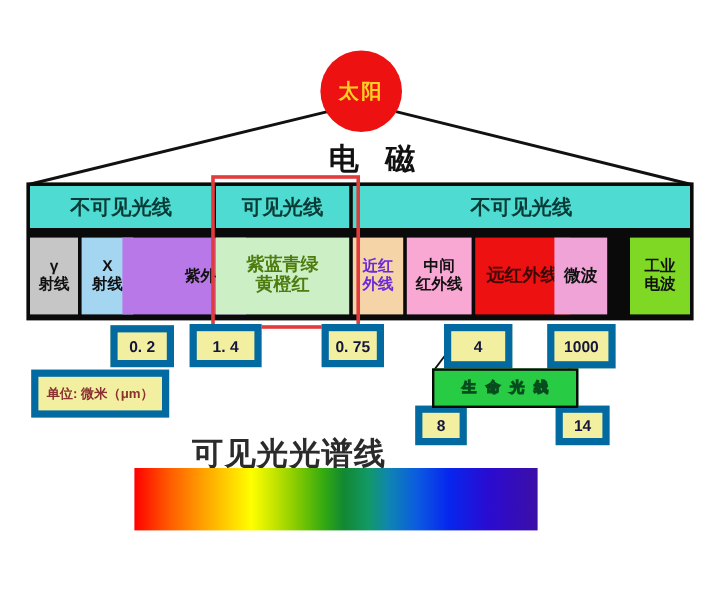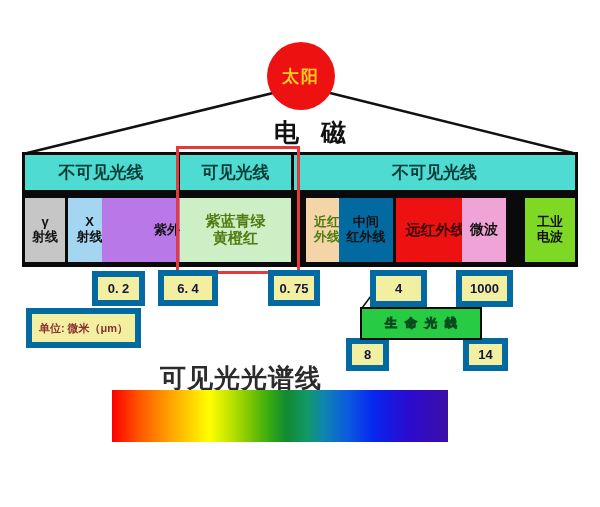--- a/index.html
+++ b/index.html
@@ -83,34 +83,34 @@
     <div class="cell hcell h1" style="background: rgb(78, 220, 210); color: rgb(8, 58, 54);">可见光线</div>
     <div class="cell hcell h2" style="background: rgb(78, 220, 210); color: rgb(8, 58, 54);">不可见光线</div>
 
     <div class="cell rcell c0" style="background: rgb(198, 198, 198); color: rgb(17, 17, 17);">γ
 射线</div>
     <div class="cell rcell c1" style="background: rgb(164, 214, 242); color: rgb(17, 17, 17);">X
 射线</div>
     <div class="cell rcell c2" style="background: rgb(184, 120, 232); color: rgb(17, 17, 17);">紫外线</div>
     <div class="cell rcell c3" style="background: rgb(205, 239, 198); color: #4d7c0f;">紫蓝青绿
 黄橙红</div>
-    <div class="cell rcell c4" style="background: rgb(245, 213, 168); color: #4d7c0f; margin-left: 12px;">近红
+    <div class="cell rcell c4" style="background: rgb(245, 213, 168); color: #6d28d9;">近红
 外线</div>
-    <div class="cell rcell c5" style="background: #0369a1; color: rgb(17, 17, 17);">中间
+    <div class="cell rcell c5" style="background: #f9a8d4; color: rgb(17, 17, 17);">中间
 红外线</div>
     <div class="cell rcell c6" style="background: rgb(238, 17, 17); color: rgb(61, 8, 8);">远红外线</div>
     <div class="cell rcell c7" style="background: rgb(240, 163, 214); color: rgb(17, 17, 17);">微波</div>
     <div class="cell rcell c8" style="background: rgb(127, 216, 36); color: rgb(17, 17, 17);">工业
 电波</div>
   </div>
 
   <div class="highlight-box" style="border-color: rgb(226, 59, 59);"></div>
 
   <div class="tag tag-02">0. 2</div>
-  <div class="tag tag-04">6. 4</div>
+  <div class="tag tag-04">1. 4</div>
   <div class="tag tag-075">0. 75</div>
   <div class="tag tag-4">4</div>
   <div class="tag tag-1000">1000</div>
   <div class="tag tag-8">8</div>
   <div class="tag tag-14">14</div>
 
   <div class="tag unit-box">单位: 微米（μm）</div>
 
   <div class="life-box" style="background: rgb(40, 204, 68);">生命光线</div>
 

